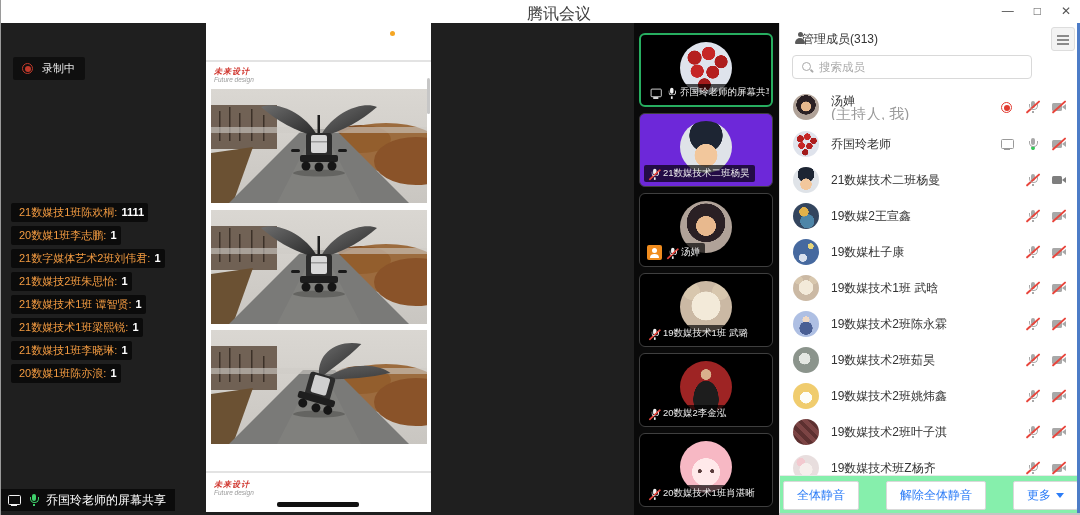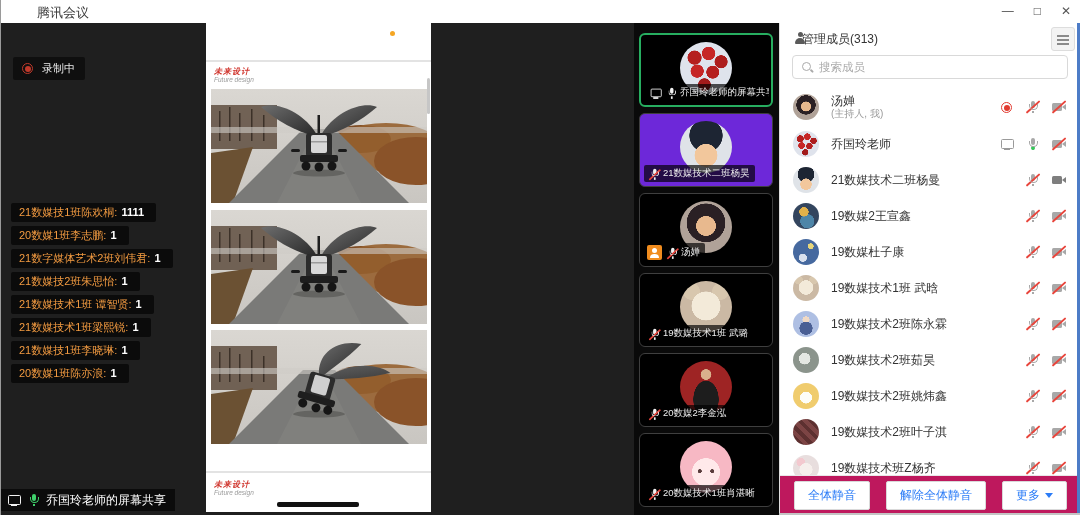--- a/index.html
+++ b/index.html
@@ -3,22 +3,22 @@
 <meta charset="utf-8">
 <style>
   * { margin:0; padding:0; box-sizing:border-box; }
   html,body { background:#e9e9e9; }
   body { font-family:"Liberation Sans","DejaVu Sans",sans-serif; }
   #app { position:relative; width:1080px; height:515px; background:#fff; overflow:hidden;
          border-left:1px solid #9a9a9a; }
 
   
   .titlebar { position:absolute; left:0; top:0; width:1080px; height:23px; background:#fff; }
-  .titlebar .title { position:absolute; left:0; right:0; top:4px; 
-                     font-size:13px; color:#3a3a3a;padding-left:36px; }
+  .titlebar .title { position:absolute; left:0; right:0; top:4px; text-align:center;
+                     font-size:16px; color:#3a3a3a;padding-left:36px; }
   .wc { position:absolute; right:10px; top:0; height:23px; display:flex; align-items:center; gap:20px; }
   .wc-btn { font-size:12px; color:#555; line-height:23px; cursor:default; }
 
   
   .stage { position:absolute; left:0; top:23px; width:633px; height:492px; background:#1f1f1f; }
 
   .doc { position:absolute; left:205px; top:0; width:225px; height:489px; background:#fff; }
   .doc-divider { position:absolute; left:0; width:100%; height:2px; background:#e3e3e3; }
   .doc-head { position:absolute; left:8px;font-style:italic; }
   .doc-head .cn { font-size:8px; font-weight:bold; color:#d0342c; letter-spacing:1px; line-height:9px; }
@@ -28,21 +28,21 @@
                    background:#c6c6c6; border-radius:2px; }
   .doc-blackbar { position:absolute; left:71px; top:479px; width:82px; height:5px;
                   background:#111; border-radius:2px; }
   .orange-dot { position:absolute; left:389px; top:8px; width:5px; height:5px; border-radius:50%; }
 
   .rec-badge { position:absolute; left:12px; top:34px; height:23px; display:flex; align-items:center;
                gap:6px; padding:0 10px 0 7px; background:rgba(14,14,14,.92); border-radius:2px;
                color:#e8e8e8; font-size:11px; }
 
   .chat { position:absolute; left:10px; top:180px; }
-  .msg { display:table; margin-bottom:4px; padding:2px 12px 3px 8px; background:rgba(8,8,8,.85);
+  .msg { display:table; margin-bottom:4px; padding:2px 4px 3px 8px; background:rgba(8,8,8,.85);
          border-radius:2px; font-size:11px; line-height:14px; white-space:nowrap; }
   .msg .mn { color:#f39b41; }
   .msg .mn::after { content:":"; color:#f39b41; margin-right:4px; }
   .msg .mv { color:#fff; font-weight:bold; }
 
   .share-banner { position:absolute; left:0; top:466px; height:22px; display:flex; align-items:center;
                   gap:4px; padding:0 9px 0 5px; background:rgba(8,8,8,.85); color:#fff; font-size:12px; }
 
   
   .strip { position:absolute; left:633px; top:23px; width:145px; height:492px; background:#0a0a0a; }
@@ -59,40 +59,40 @@
   
   .panel { position:absolute; left:778px; top:23px; width:302px; height:492px; background:#fff;
            border-left:1px solid #e0e0e0; }
   .p-header { position:absolute; left:0; top:0; width:100%; height:30px; }
   .p-title { position:absolute; left:22px; top:8px; font-size:12px; color:#333; }
   .p-person { position:absolute; left:13px; top:8px; }
   .hamburger { position:absolute; right:6px; top:4px; width:24px; height:24px; background:#f3f3f3;
                border:1px solid #ddd; border-radius:3px; }
   .hamburger::before { content:""; position:absolute; left:5px; top:7px; width:12px; height:1.5px;
                        background:#8a8a8a; box-shadow:0 4px 0 #8a8a8a, 0 8px 0 #8a8a8a; }
-  .search { position:absolute; left:12px; top:32px; width:276px; height:24px; border:1px solid #d9d9d9;
+  .search { position:absolute; left:12px; top:32px; width:240px; height:24px; border:1px solid #d9d9d9;
             border-radius:4px; background:#fff; display:flex; align-items:center; padding:0 8px; gap:6px; }
   .search input { border:none; outline:none; flex:1; font-size:11.5px; color:#333; background:transparent; }
   .search input::placeholder { color:#aaa; }
   .mag { position:relative; width:12px; height:12px; }
   .mag::before { content:""; position:absolute; left:1px; top:1px; width:7px; height:7px;
                  border:1.5px solid #aaa; border-radius:50%; }
   .mag::after { content:""; position:absolute; left:8.5px; top:8.5px; width:4px; height:1.5px;
                 background:#aaa; transform:rotate(45deg); border-radius:1px; }
 
   .mlist { position:absolute; left:0; top:65px; width:100%; height:387px; overflow:hidden; }
   .mrow { display:flex; align-items:center; height:36px; padding:0 14px 0 13px; gap:12px; }
   .mrow.tall { height:38px; }
   .mrow .av { width:26px; height:26px; flex:0 0 26px; }
   .mrow .mname { flex:1; font-size:12px; color:#333; line-height:14px; white-space:nowrap; overflow:hidden; }
-  .mrow .msub { font-size:10px; color:#9a9a9a; line-height:12px; }
+  .mrow .msub { font-size:15px; color:#9a9a9a; line-height:12px; }
   .micons { display:flex; align-items:center; gap:10px; }
 
   .p-footer { position:absolute; left:0; top:452px; width:100%; height:40px; border-top:1px solid #e8e8e8;
-              display:flex; align-items:center; justify-content:center; gap:16px; background:#be185d; }
+              display:flex; align-items:center; justify-content:center; gap:27px; background:#86efac; }
   .pf-btn { display:inline-flex; align-items:center; gap:5px; padding:5px 13px; font-size:12px;
             color:#2b7cf7; background:#fff; border:1px solid #d9d9d9; border-radius:2px; cursor:default; }
   .caret { width:0; height:0; border-left:4px solid transparent; border-right:4px solid transparent;
            border-top:5px solid #2b7cf7; }
 
   .win-accent-right { position:absolute; right:0; top:23px; width:3px; height:492px; background:#4d7cc7; }
   .win-bottom-line { position:absolute; left:778px; top:513px; width:302px; height:2px; background:#c4c4c4; }
 
   
   .av { border-radius:50%; background-size:100% 100%; }

